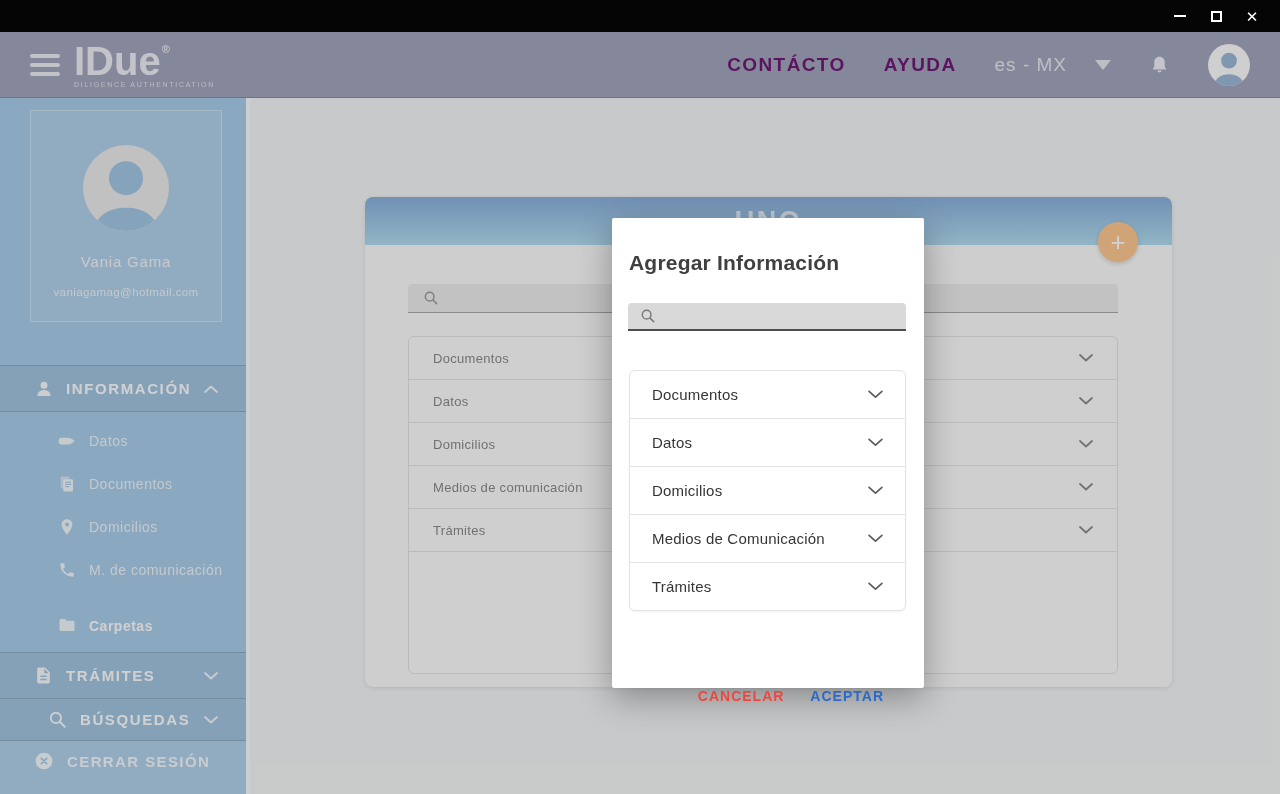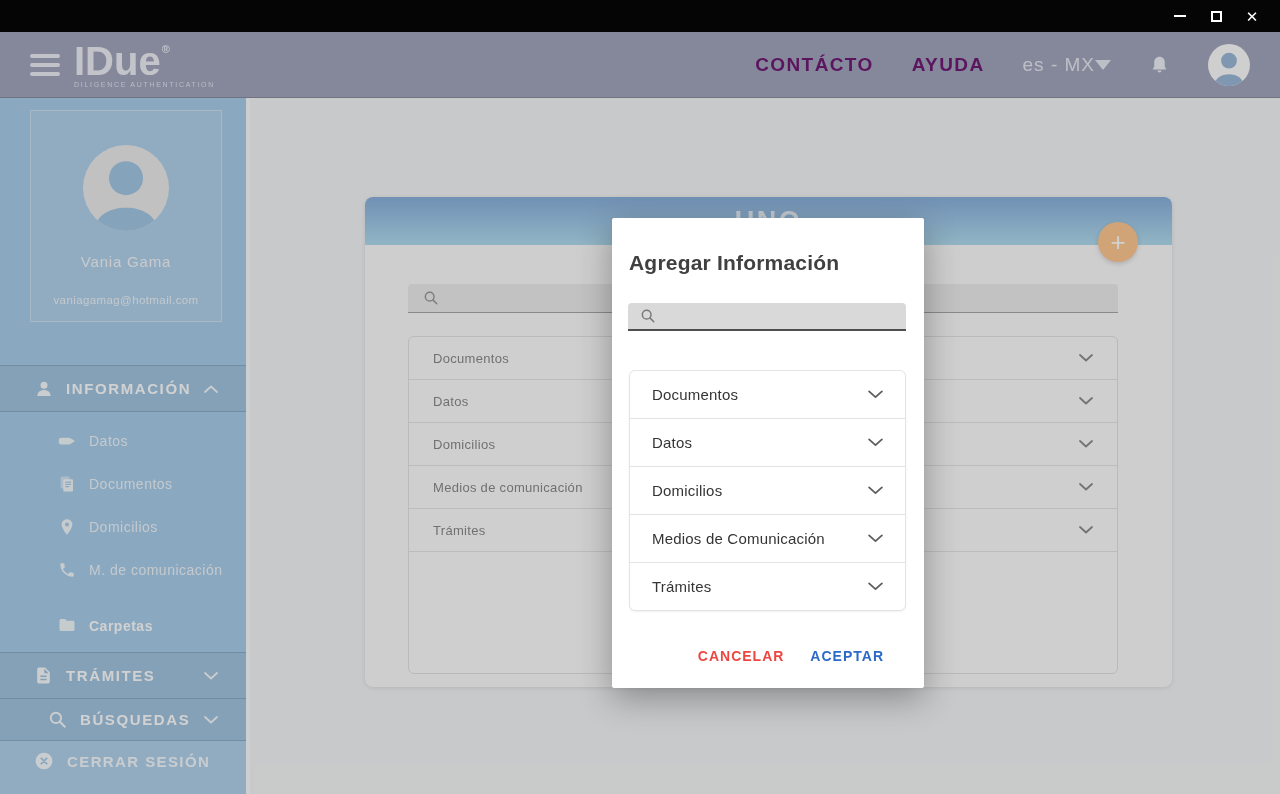--- a/index.html
+++ b/index.html
@@ -19,33 +19,33 @@
   .header { position:absolute; top:32px; left:0; width:100%; height:66px; background:#a3a6bd;
             display:flex; align-items:center; border-bottom:1px solid rgba(0,0,0,0.15); z-index:4; }
   .hamburger { margin-left:30px; width:30px; display:flex; flex-direction:column; gap:5px; cursor:pointer; }
   .hamburger span { display:block; height:4px; border-radius:2px; background:#eceef5; }
   .logo { margin-left:14px; color:#eef0f7; }
   .logo-title { font-size:40px; font-weight:bold; letter-spacing:0; line-height:0.95; }
   .logo-title .reg { font-size:11px; vertical-align:top; position:relative; top:2px; left:1px; }
   .logo-sub { font-size:7px; letter-spacing:1.7px; color:#e2e4ef; margin-top:1px; }
   .header-right { margin-left:auto; display:flex; align-items:center; gap:38px; padding-right:30px; }
   .hnav { color:#701a75; font-size:19px; font-weight:bold; letter-spacing:1.4px; text-decoration:none; cursor:pointer; }
-  .lang { display:flex; align-items:center; gap:0; color:#e7e9f2; font-size:19px; letter-spacing:1px; cursor:pointer; }
+  .lang { display:flex; align-items:center; gap:28px; color:#e7e9f2; font-size:19px; letter-spacing:1px; cursor:pointer; }
   .caret { width:0; height:0; border-left:8px solid transparent; border-right:8px solid transparent; border-top:10px solid #e7e9f2; display:block; }
   .bell { display:flex; color:#f0f1f7; cursor:pointer; }
   .avatar-sm { display:flex; cursor:pointer; }
 
   
   .sidebar { position:absolute; top:98px; left:0; width:250px; height:784px; background:#a9cdea;
              border-right:4px solid #fbfcfd; display:flex; flex-direction:column; z-index:3; }
   .profile-card { margin:12px 0 0 30px; width:192px; height:212px; background:rgba(255,255,255,0.10);
                   border:1px solid rgba(255,255,255,0.35); display:flex; flex-direction:column; align-items:center; }
   .profile-avatar { margin-top:34px; width:86px; height:86px; }
   .profile-name { margin-top:22px; color:#f4f7fb; font-size:15px; letter-spacing:0.8px; }
-  .profile-email { margin-top:24px; color:rgba(255,255,255,0.78); font-size:11.5px; letter-spacing:0.4px; }
+  .profile-email { margin-top:16px; color:rgba(255,255,255,0.78); font-size:11.5px; letter-spacing:0.4px; }
 
   .nav { margin-top:43px; display:flex; flex-direction:column; flex:1; }
   .section-head { height:47px; display:flex; align-items:center; padding-left:34px;
                   background:rgba(0,0,0,0.035); border-top:1px solid rgba(0,0,0,0.13); border-bottom:1px solid rgba(0,0,0,0.13);
                   color:#fff; font-weight:bold; font-size:15px; letter-spacing:1.6px; cursor:pointer; }
   .section-head .s-icon { width:20px; height:20px; margin-right:12px; color:rgba(255,255,255,0.92); flex:0 0 auto; }
   .section-head .chev { margin-left:auto; margin-right:28px; color:rgba(255,255,255,0.9); }
   .sub-items { padding:7px 0 10px 0; }
   .sub-item { height:43px; display:flex; align-items:center; padding-left:58px; gap:13px;
               color:rgba(255,255,255,0.82); font-size:14px; letter-spacing:0.5px; cursor:pointer; }
@@ -88,21 +88,21 @@
   .modal-search svg { color:#787878; }
   .modal-search input { border:none; background:transparent; outline:none; flex:1; height:100%; font-size:13px; color:#444; }
   .modal-list { position:absolute; left:17px; top:152px; width:277px; }
   .modal-row { height:49px; background:#fff; border:1px solid #e4e4e4; margin-top:-1px;
                display:flex; align-items:center; padding:0 22px; font-size:15px; color:#353535; letter-spacing:0.2px;
                box-shadow:0 1px 2px rgba(0,0,0,0.06); cursor:pointer; }
   .modal-row:first-child { border-radius:6px 6px 0 0; margin-top:0; }
   .modal-row:last-child { border-radius:0 0 6px 6px; }
   .modal-row .chev { margin-left:auto; color:#5c5c5c; }
   .modal-actions { position:absolute; right:40px; top:430px; display:flex; gap:26px; }
-  .modal-actions button { border:none; background:none; font-family:inherit; font-size:14px; font-weight:bold; letter-spacing:1px; cursor:pointer; }
+  .modal-actions button { border:none; background:none; font-family:inherit; font-size:14px; font-weight:bold; letter-spacing:1px; cursor:pointer;margin-top:40px; }
   .btn-cancel { color:#ee4741; }
   .btn-accept { color:#2b6ac9; }
 
   .chev { display:block; flex:0 0 auto; }
 </style>
 </head>
 <body>
 
 <div class="screen">
 

